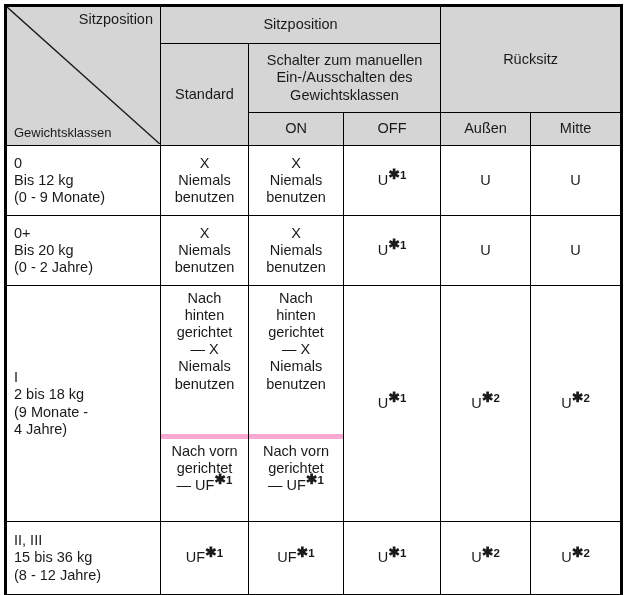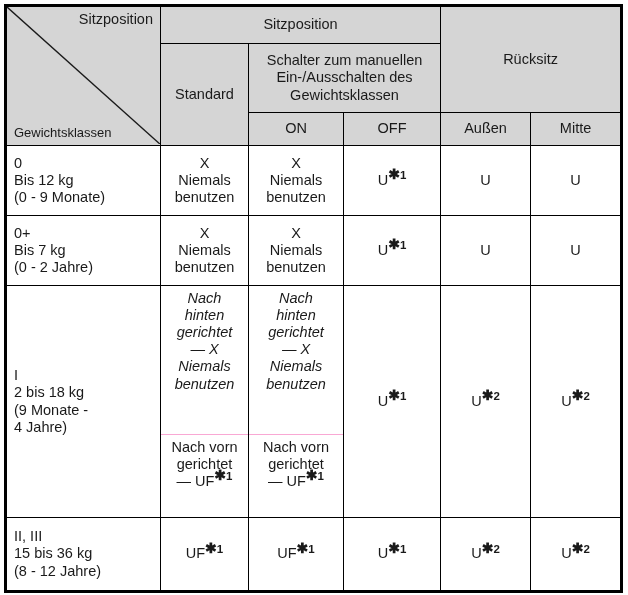--- a/index.html
+++ b/index.html
@@ -96,22 +96,21 @@
   .fn .st { font-size: 14px; }
   .fn .nm { font-size: 11.5px; font-weight: bold; }
 
   .cellpad { padding-top: 4px; padding-bottom: 4px; }
 
   .sub-split { padding: 0 !important; }
   .sub-split .part {
     padding: 4px 2px;
   }
   .sub-split .part.upper {
-    border-bottom: 1px solid #f9a8d4;
-    font-style: italic;
+    border-bottom: 5px solid #f9a8d4;
   }
 </style>
 </head>
 <body>
 
 <div id="sheet">
 
   <table class="seat-table">
     <colgroup>
       <col style="width:154px">
@@ -174,21 +173,21 @@
           <span class="wrapnone"><span>U</span></span>
         </td>
         <td>
           <span class="wrapnone"><span>U</span></span>
         </td>
       </tr>
 
       <tr>
         <td class="datacell-left" style="height:65px">
           <span>0+</span><br>
-          <span>Bis 7 kg</span><br>
+          <span>Bis 20 kg</span><br>
           <span>(0 - 2 Jahre)</span>
         </td>
         <td class="cellpad">
           <span>X</span><br>
           <span>Niemals</span><br>
           <span>benutzen</span>
         </td>
         <td class="cellpad">
           <span>X</span><br>
           <span>Niemals</span><br>

